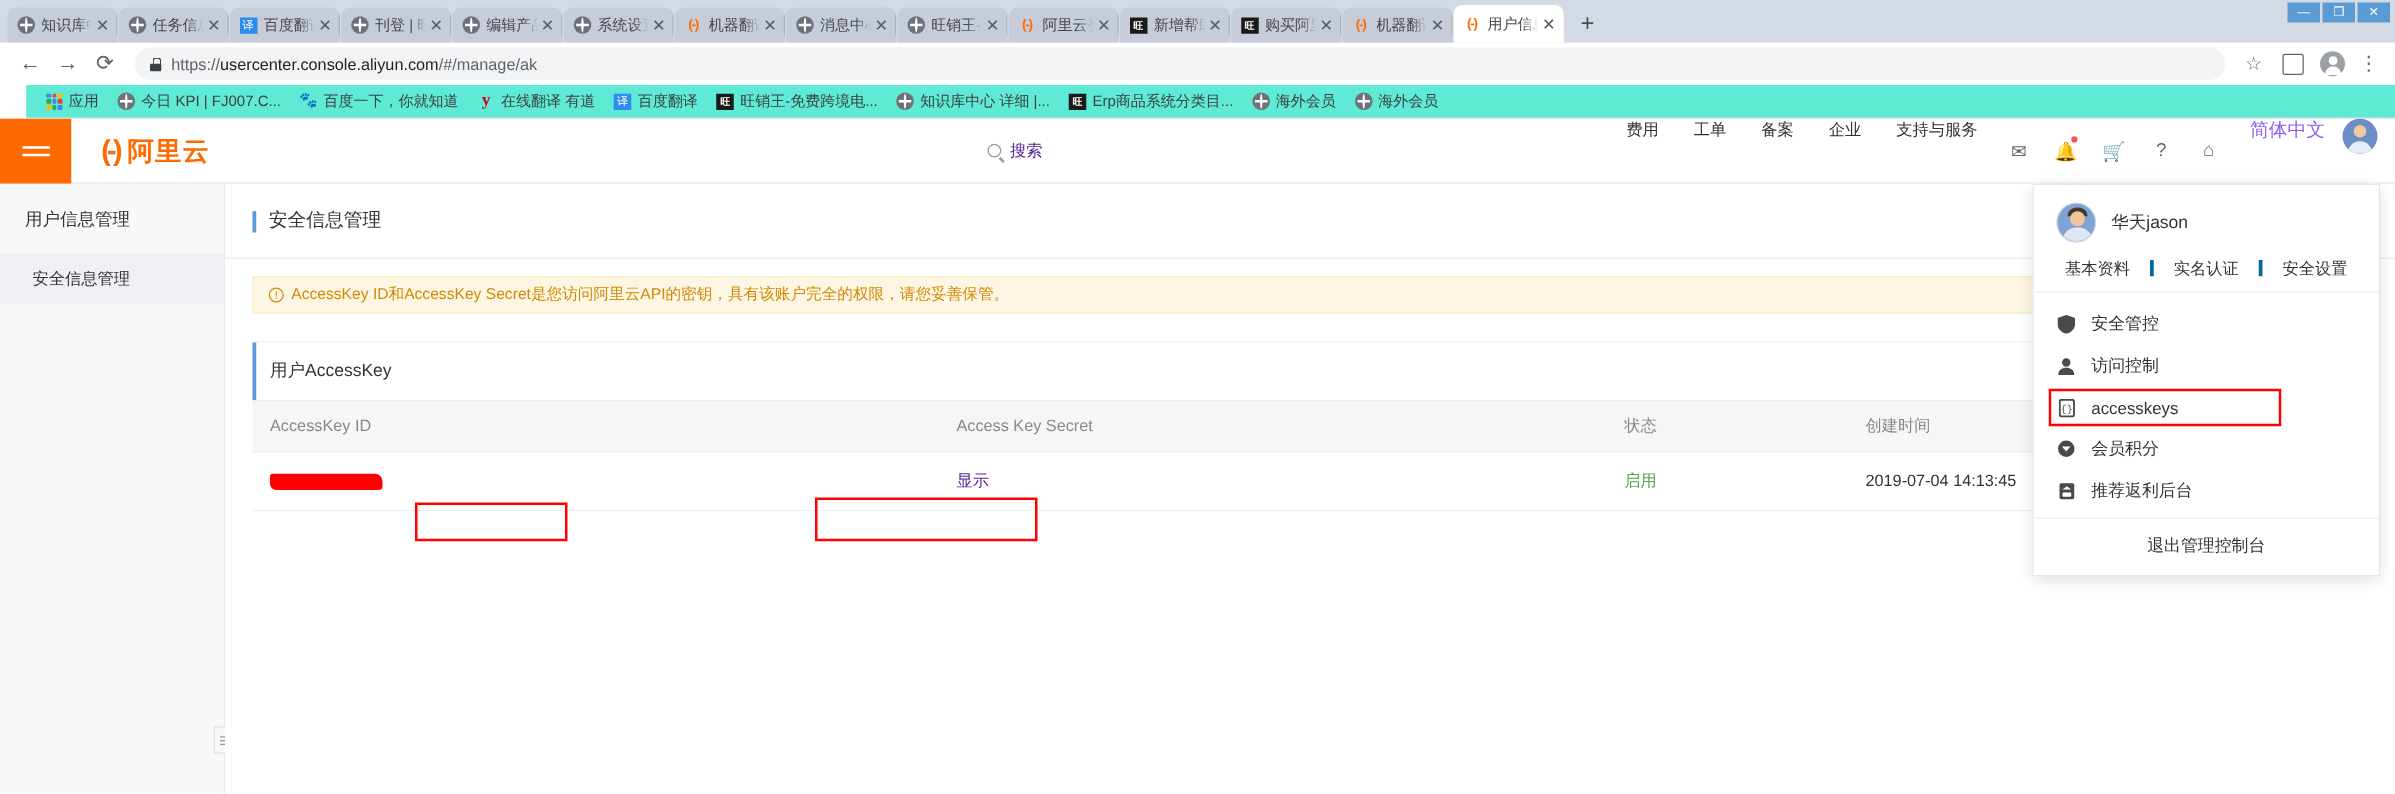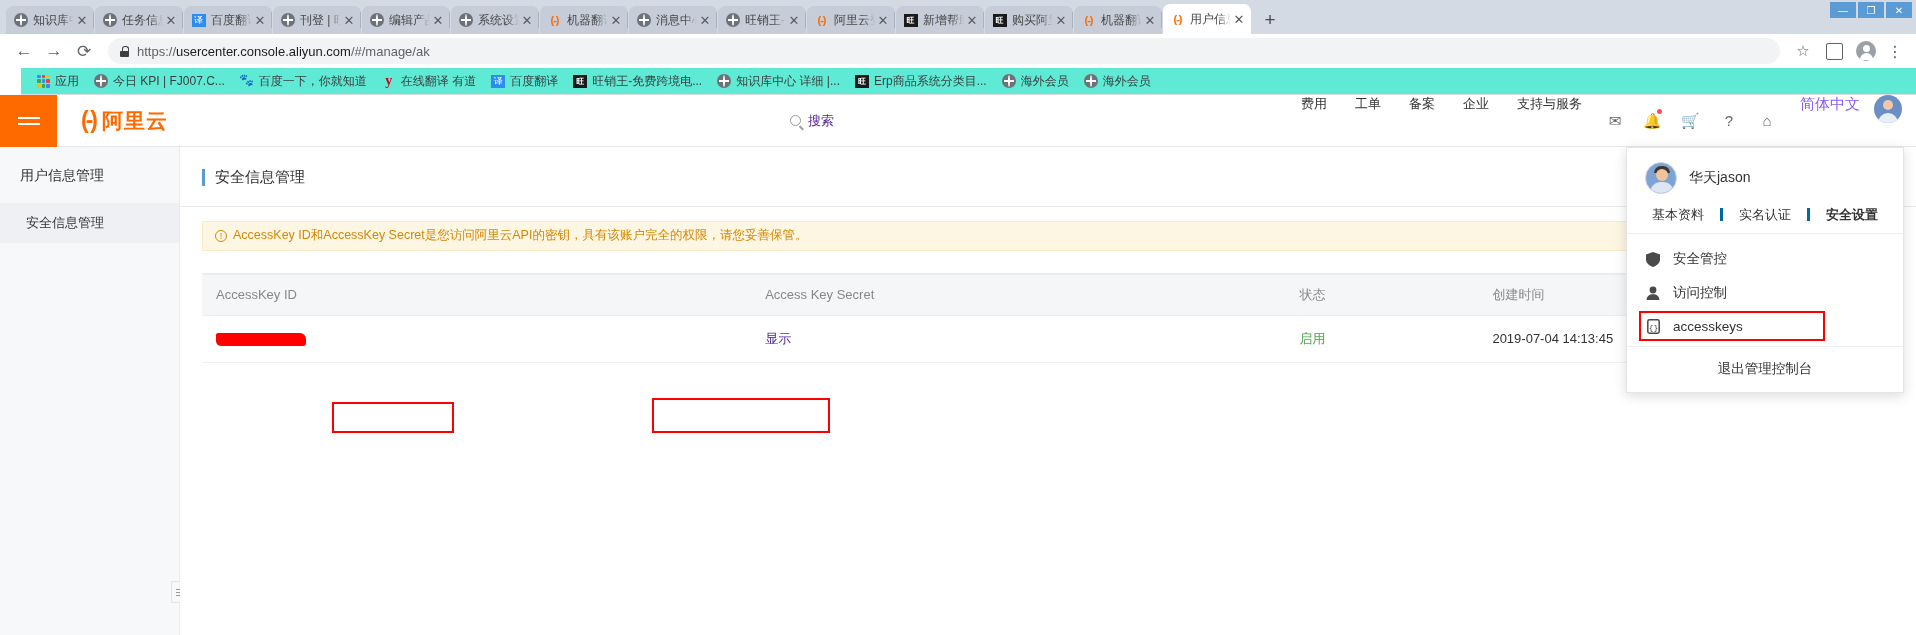--- a/index.html
+++ b/index.html
@@ -417,21 +417,21 @@
   .dd-links {
     display:flex; align-items:center; justify-content:center;
     padding: 4px 0 12px 0;
     border-bottom: 1px solid #eceef1;
   }
   .dd-link {
     font-size: 13px; color:#333; padding: 0 16px;
     border-right: 3px solid #0369a1;
     line-height: 1;
   }
-  .dd-link:last-child { border-right: none; font-weight: bold; }
+  .dd-link:last-child { border-right: none; }
   .dd-items { padding: 8px 0 4px 0; }
   .dd-item {
     display:flex; align-items:center; gap: 12px;
     padding: 8px 18px;
     font-size: 13.5px; color: #333;
     position: relative;
   }
   .dd-item .ico {
     width:16px;height:16px;min-width:16px;
     display:flex;align-items:center;justify-content:center;
@@ -708,20 +708,21 @@
           <div class="crumb">安全信息管理</div>
         </div>
         <div class="hr-line"></div>
 
         <div class="alert">
           <span class="alert-ico">!</span>
           <span>AccessKey ID和AccessKey Secret是您访问阿里云API的密钥，具有该账户完全的权限，请您妥善保管。</span>
         </div>
 
         <div class="panel">
+          <div class="panel-title">用户AccessKey</div>
           <table class="ak">
             <thead>
               <tr>
                 <th class="col1">AccessKey ID</th>
                 <th class="col2">Access Key Secret</th>
                 <th class="col3">状态</th>
                 <th class="col4">创建时间</th>
               </tr>
             </thead>
             <tbody>
@@ -774,18 +775,37 @@
         </div>
         <div class="dd-item highlighted">
           <span class="ico">
             <svg width="13" height="15" viewBox="0 0 13 15">
                 <rect x="0.8" y="0.8" width="11.4" height="13.4" rx="1.6" fill="none" stroke="#4a4a4a" stroke-width="1.5"></rect>
                 <text x="6.5" y="10.6" font-size="8" text-anchor="middle" fill="#4a4a4a" font-family="Liberation Mono, monospace">{}</text>
               </svg>
           </span>
           <span>accesskeys</span>
         </div>
+        <div class="dd-item">
+          <span class="ico">
+            <svg width="14" height="14" viewBox="0 0 14 14">
+                <circle cx="7" cy="7" r="6.6" fill="#4a4a4a"></circle>
+                <path d="M3.6 5.2 L7 9.2 L10.4 5.2 Z" fill="#fff"></path>
+              </svg>
+          </span>
+          <span>会员积分</span>
+        </div>
+        <div class="dd-item">
+          <span class="ico">
+            <svg width="13" height="14" viewBox="0 0 13 14">
+                <rect x="0.6" y="0.6" width="11.8" height="12.8" rx="1.4" fill="#4a4a4a"></rect>
+                <rect x="3" y="8" width="7" height="3.4" rx="0.8" fill="#fff"></rect>
+                <path d="M3 5.6 L6.5 3 L10 5.6 Z" fill="#fff"></path>
+              </svg>
+          </span>
+          <span>推荐返利后台</span>
+        </div>
       </div>
       <div class="dd-footer">退出管理控制台</div>
     </div>
 
   </div>
 </div>
 
 </body></html>

